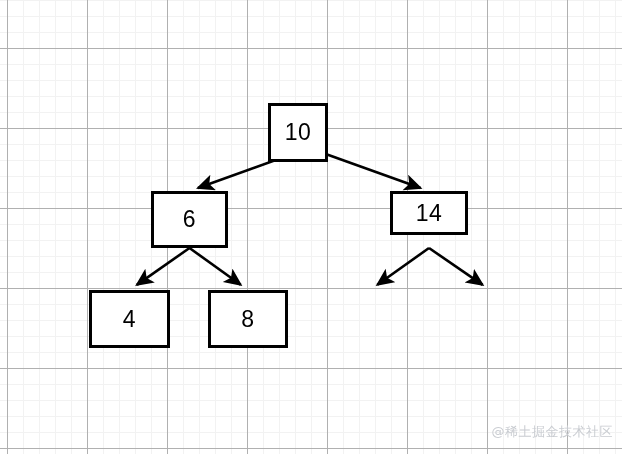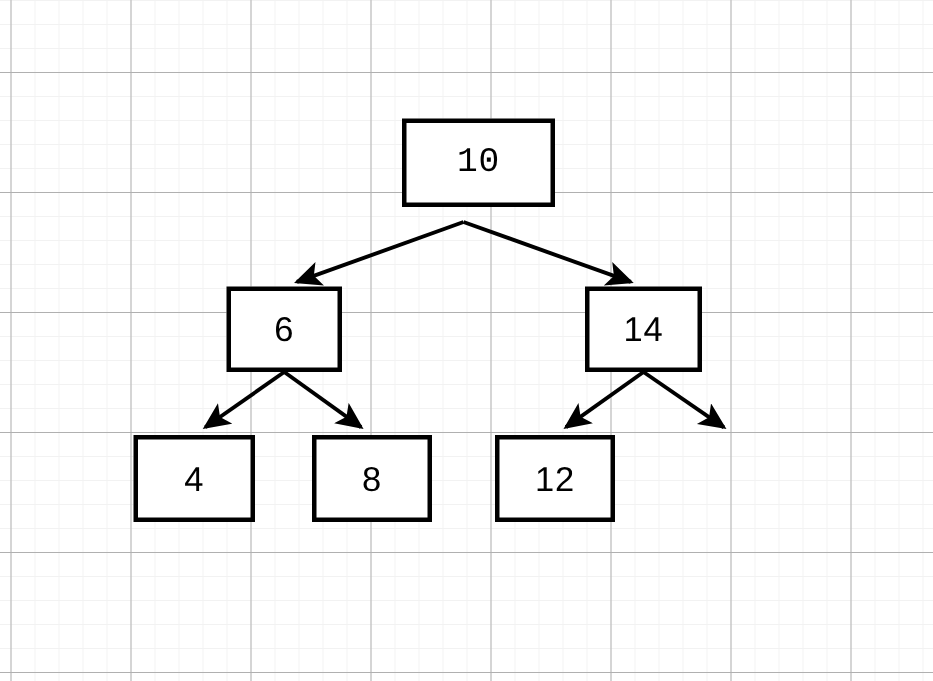--- a/index.html
+++ b/index.html
@@ -81,39 +81,37 @@
     <g id="edge-paths" stroke="#000000" stroke-width="2.6" fill="none">
         <line x1="309" y1="148" x2="197.96843830673404" y2="187.95277952142624" marker-end="url(#arrowhead)"></line>
         <line x1="309" y1="148" x2="420.5275222663971" y2="187.96402881212563" marker-end="url(#arrowhead)"></line>
         <line x1="189.5" y1="248" x2="136.87308728467136" y2="284.83883890073" marker-end="url(#arrowhead)"></line>
         <line x1="189.5" y1="248" x2="240.68908639767568" y2="284.7511389521774" marker-end="url(#arrowhead)"></line>
         <line x1="429" y1="248" x2="377.331988494996" y2="284.7806183594944" marker-end="url(#arrowhead)"></line>
         <line x1="429" y1="248" x2="482.58717020437865" y2="284.8960844030148" marker-end="url(#arrowhead)"></line>
       </g>
   </svg>
 
-  <div class="node" style="left: 268px; top: 79px; width: 102px; height: 59px; font-family: Liberation Mono, monospace;">
+  <div class="node" style="left: 268px; top: 103px; width: 60px; height: 59px;">
     <span class="node-label">10</span>
   </div>
 
   <div class="node" style="left: 151px; top: 191px; width: 77px; height: 57px;">
     <span class="node-label">6</span>
   </div>
 
-  <div class="node" style="left: 390px; top: 191px; width: 78px; height: 57px;">
+  <div class="node" style="left: 390px; top: 191px; width: 78px; height: 44px;">
     <span class="node-label">14</span>
   </div>
 
   <div class="node" style="left: 89px; top: 290px; width: 81px; height: 58px;">
     <span class="node-label">4</span>
   </div>
 
   <div class="node" style="left: 208px; top: 290px; width: 80px; height: 58px;">
     <span class="node-label">8</span>
   </div>
 
-  <div class="node" style="left: 330px; top: 290px; width: 80px; height: 58px;">
-    <span class="node-label">12</span>
-  </div>
 
 
+  <div id="watermark">@稀土掘金技术社区</div>
 
 </div>
 
 </body></html>

